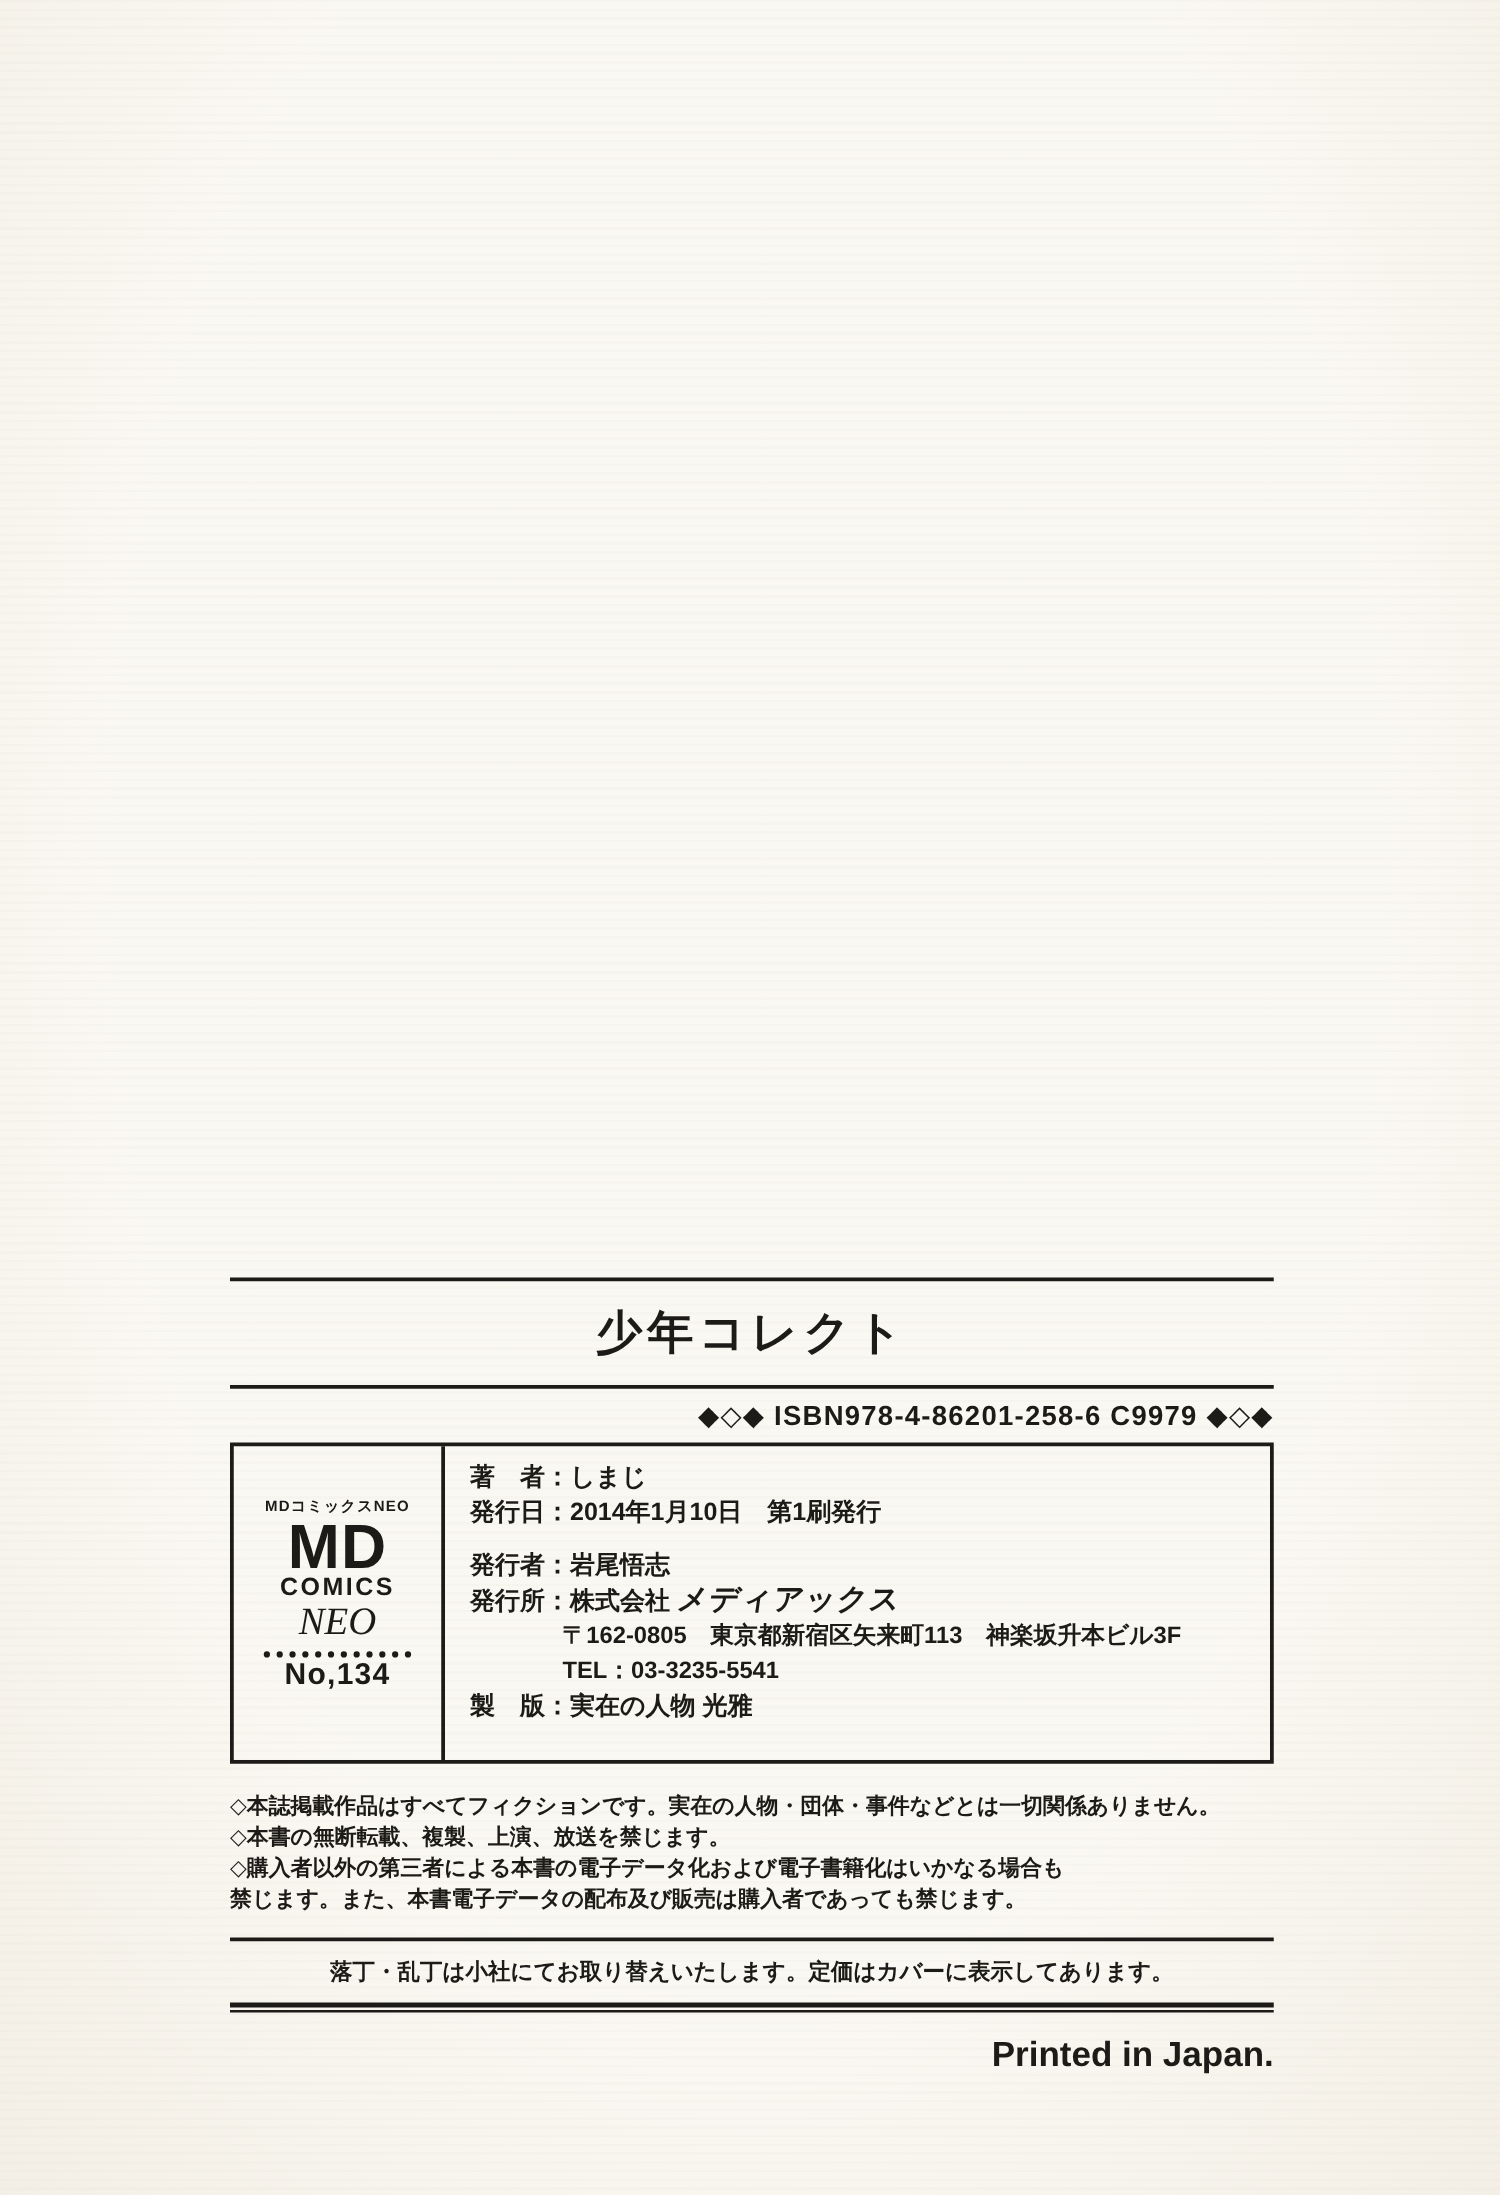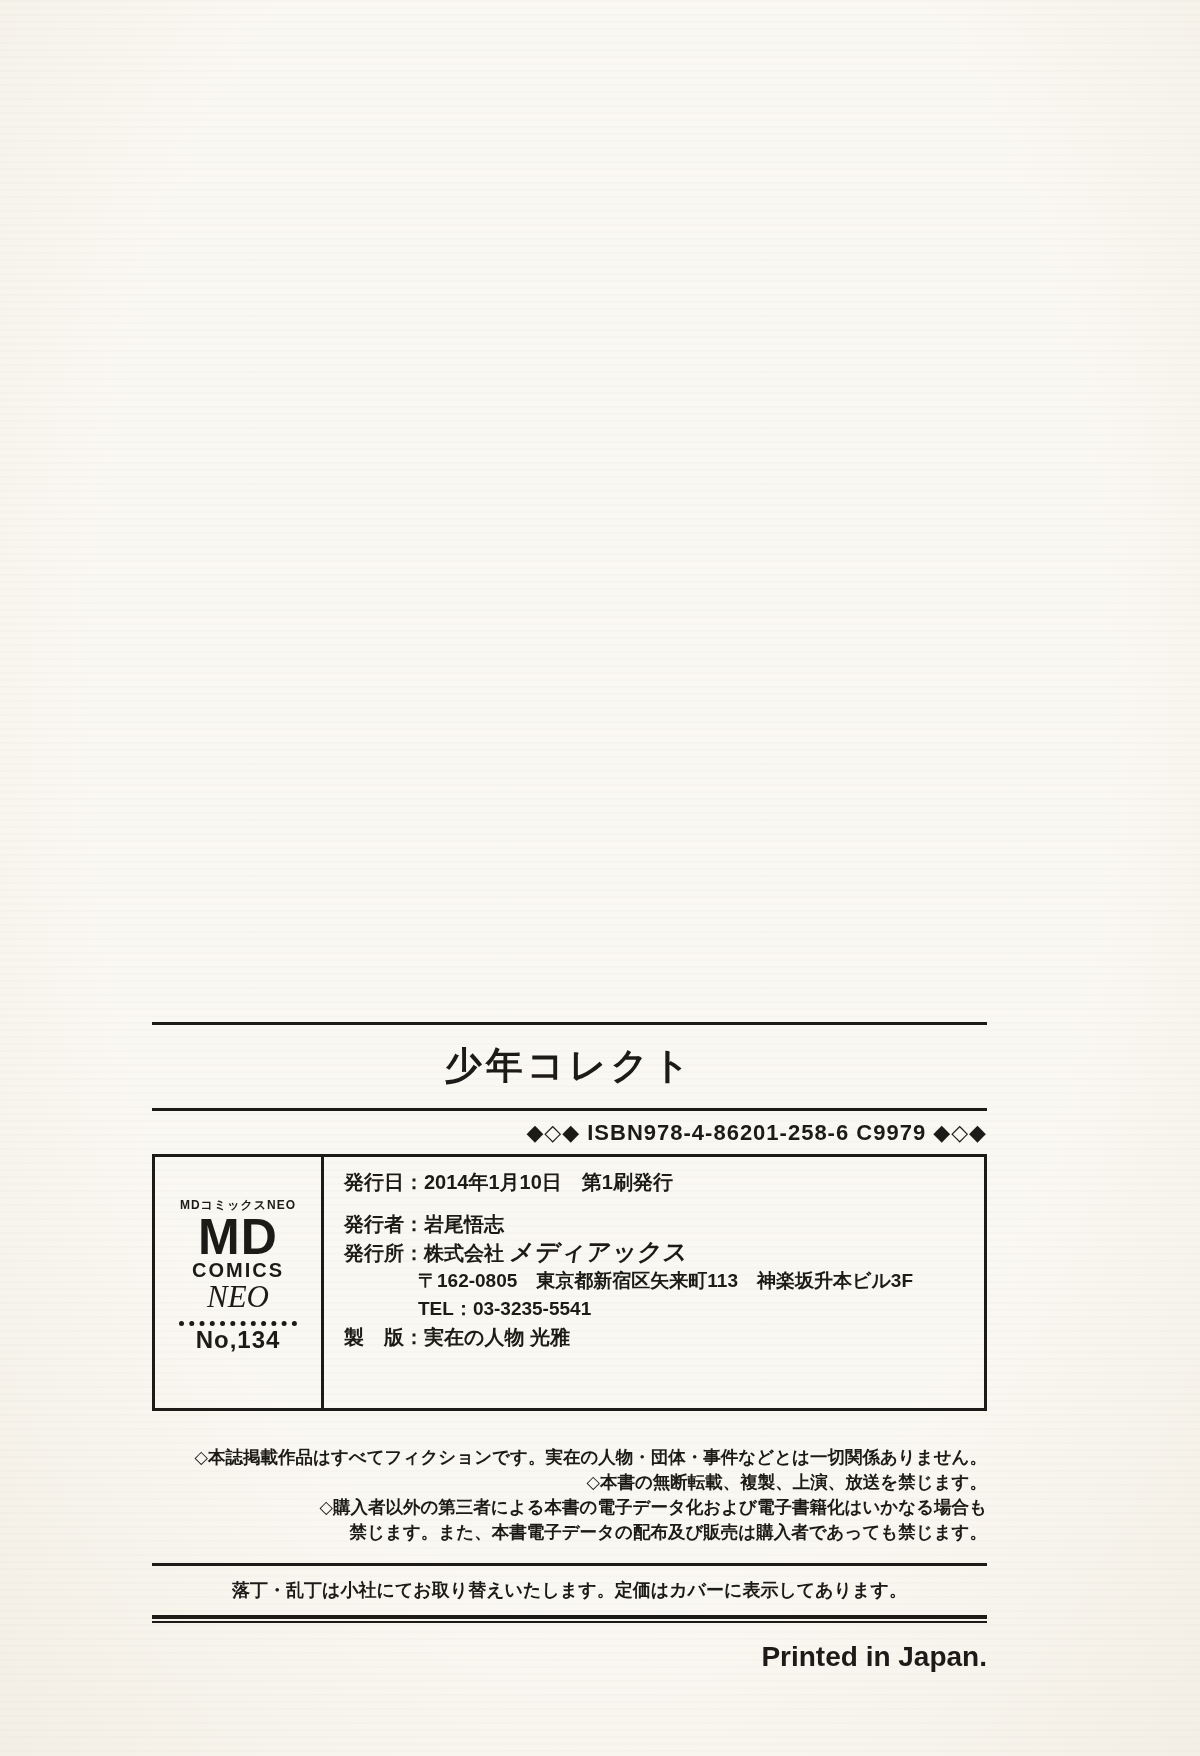--- a/index.html
+++ b/index.html
@@ -8,21 +8,21 @@
     font-family:"Liberation Sans","DejaVu Sans",sans-serif;
     color:#1d1b18;
   }
   .sheet{
     position:relative;width:1200px;height:1756px;overflow:hidden;
     background:
       repeating-linear-gradient(180deg, rgba(210,205,192,.08) 0 2px, rgba(255,255,255,0) 2px 7px),
       radial-gradient(ellipse at 50% 40%, #faf8f2 60%, #f3efe6 100%);
     background-color:#f8f5ee;
   }
-  .content{position:absolute;left:152px;width:835px;top:1022px;}
+  .content{position:absolute;left:184px;width:835px;top:1022px;}
   .rule{border:0;border-top:3px solid #1d1b18;margin:0;}
   .title{
     text-align:center;font-size:37px;font-weight:bold;letter-spacing:4px;
     padding:22px 0 24px 0;line-height:1;
   }
   .isbn-row{
     text-align:right;font-size:22px;font-weight:bold;letter-spacing:1px;
     padding:9px 0 8px 0;line-height:1.2;
   }
   .info-box{
@@ -38,21 +38,21 @@
   .logo-comics{font-size:20px;font-weight:bold;letter-spacing:2px;line-height:1;margin-top:1px;}
   .logo-neo{font-family:"Liberation Serif","DejaVu Serif",serif;font-style:italic;font-size:31px;line-height:1;margin-top:1px;}
   .dotted-divider{width:118px;border-bottom:5px dotted #1d1b18;margin-top:9px;}
   .logo-no{font-size:24px;font-weight:bold;letter-spacing:1px;}
   .colophon-col{flex:1 1 auto;padding:15px 0 0 20px;font-size:20px;font-weight:bold;}
   .c-row{line-height:20px;margin-bottom:8px;white-space:nowrap;}
   .c-row.gap-above{margin-top:22px;}
   .c-row.indent{padding-left:74px;font-size:19px;}
   .publisher-logo{display:inline-block;transform:skewX(-8deg);font-size:24px;font-weight:900;letter-spacing:1px;}
   .notices{
-    padding:34px 0 18px 0;text-align:right;font-size:17.5px;font-weight:bold;line-height:25px;
+    padding:21px 0 18px 0;text-align:left;font-size:17.5px;font-weight:bold;line-height:25px;
   }
   .replacement-row{
     text-align:center;font-size:18px;font-weight:bold;padding:14px 0 13px 0;line-height:1.2;
   }
   .double-rule{height:2px;border-top:4px solid #1d1b18;border-bottom:2px solid #1d1b18;}
   .printed{
     text-align:right;font-size:28px;font-weight:900;letter-spacing:0px;
     padding-top:20px;line-height:1;
   }
 </style>
@@ -75,20 +75,21 @@
       <div class="logo-col">
         <div class="logo-top">MDコミックスNEO</div>
         <div class="logo-md">MD</div>
         <div class="logo-comics">COMICS</div>
         <div class="logo-neo">NEO</div>
         <div class="dotted-divider"></div>
         <div class="logo-no">No,134</div>
       </div>
 
       <div class="colophon-col">
+        <div class="c-row"><span>著　者：</span><span>しまじ</span></div>
         <div class="c-row"><span>発行日：</span><span>2014年1月10日　第1刷発行</span></div>
         <div class="c-row gap-above"><span>発行者：</span><span>岩尾悟志</span></div>
         <div class="c-row"><span>発行所：</span><span>株式会社 </span><span class="publisher-logo">メディアックス</span></div>
         <div class="c-row indent">〒162-0805　東京都新宿区矢来町113　神楽坂升本ビル3F</div>
         <div class="c-row indent">TEL：03-3235-5541</div>
         <div class="c-row"><span>製　版：</span><span>実在の人物 光雅</span></div>
       </div>
 
     </div>
 

